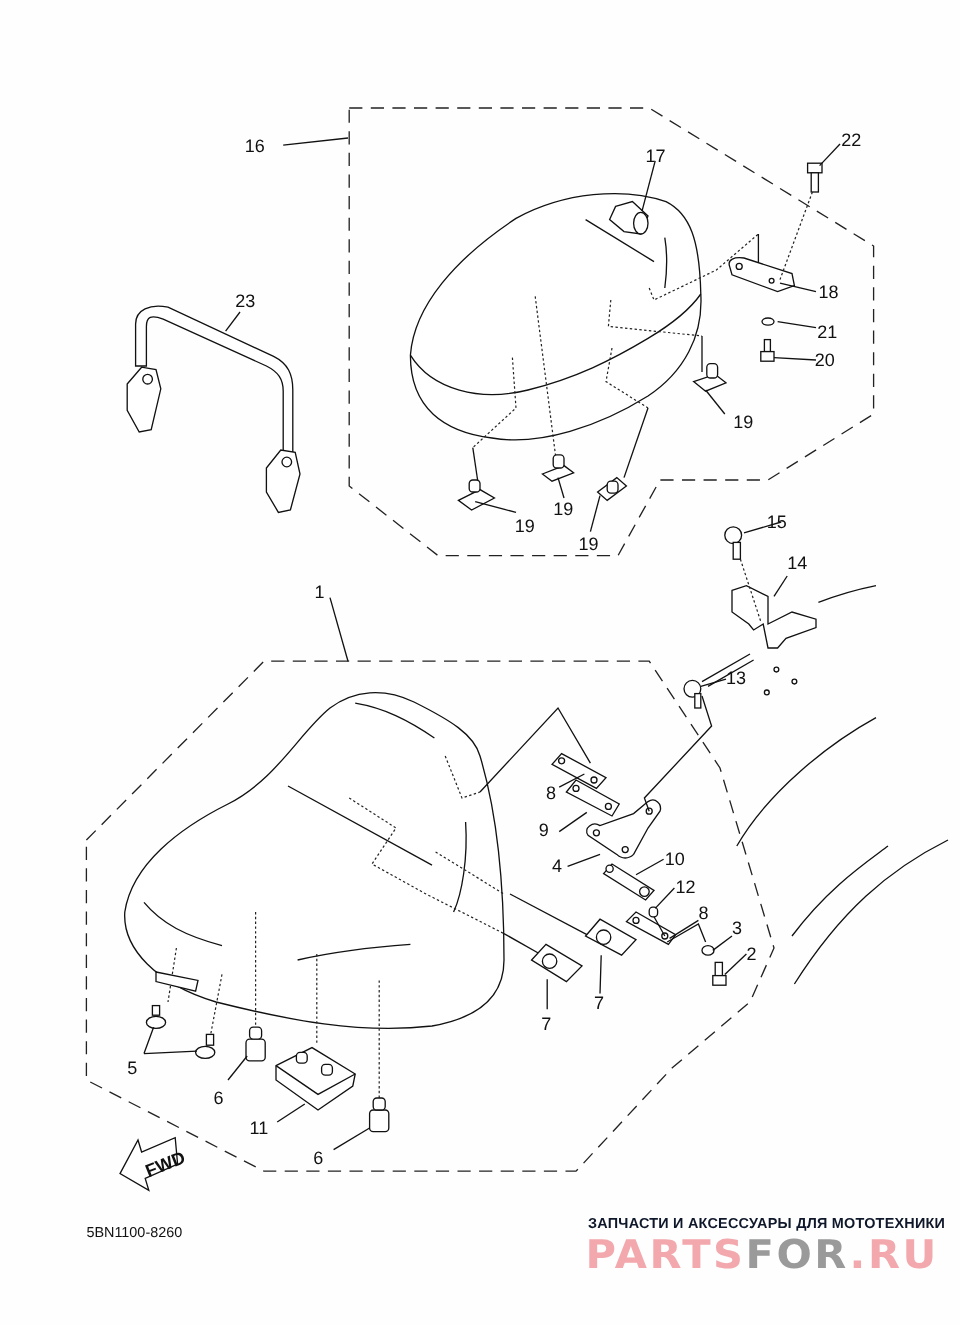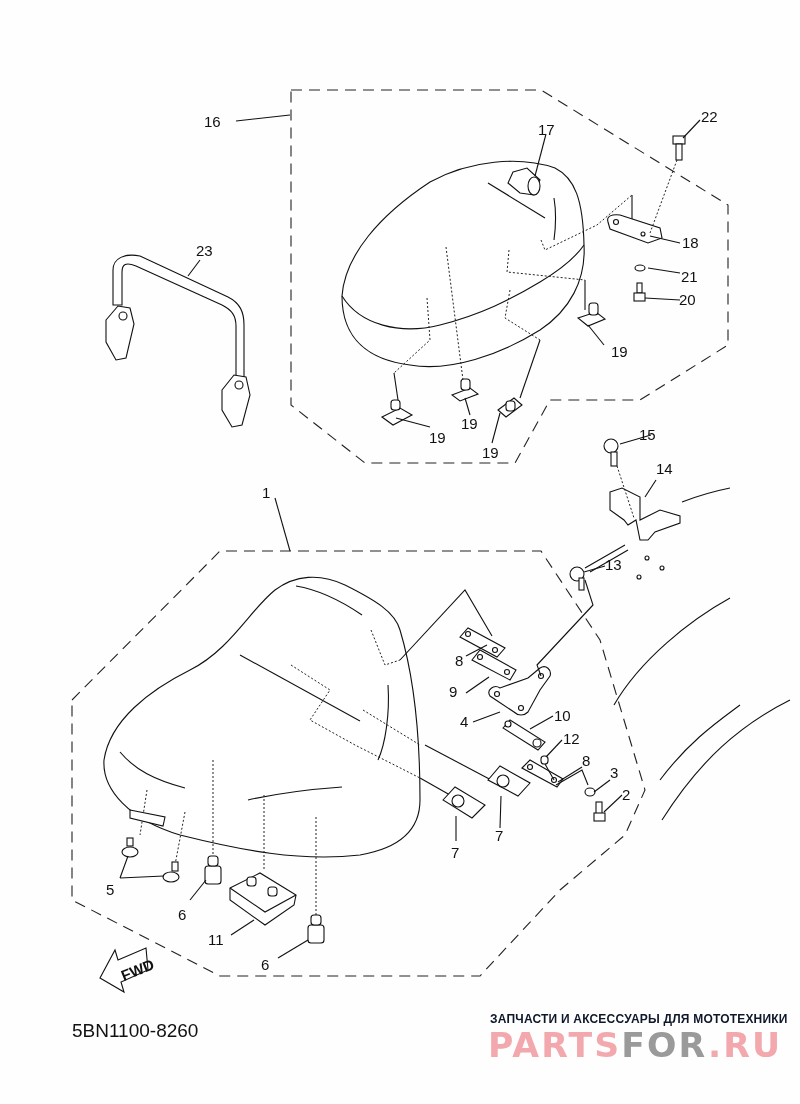--- a/index.html
+++ b/index.html
@@ -3,21 +3,21 @@
 <meta charset="utf-8">
 <style>
   html,body{margin:0;padding:0;background:#fdfefd;}
   #page{position:relative;width:800px;height:1104px;background:#fdfefd;overflow:hidden;font-family:"Liberation Sans",sans-serif;}
   svg{position:absolute;left:0;top:0;}
   .ln{fill:none;stroke:#111;stroke-width:1.1;}
   .dash{fill:none;stroke:#222;stroke-width:1.1;stroke-dasharray:11 7;}
   .dot{fill:none;stroke:#222;stroke-width:1;stroke-dasharray:2 2;}
   .part{fill:#fff;stroke:#111;stroke-width:1.1;}
   .num{font-family:"Liberation Sans",sans-serif;font-size:15px;fill:#111;}
-  .code{position:absolute;left:72px;top:1020px;font-size:19px;color:#111;font-family:"Liberation Sans",sans-serif;}
+  .code{position:absolute;left:72px;top:1020px;font-size:12px;color:#111;font-family:"Liberation Sans",sans-serif;}
   .wm-sub{position:absolute;left:490px;top:1012px;font-size:12px;letter-spacing:0.2px;color:#0f172a;font-family:"Liberation Sans",sans-serif;font-weight:bold;}
   .wm{position:absolute;left:488px;top:1026px;font-size:33px;font-weight:bold;font-family:"DejaVu Sans",sans-serif;letter-spacing:2px;transform:scaleX(1.05);transform-origin:left;}
   .wm .a{color:#f2a8ad;}
   .wm .b{color:#9a9a9a;}
 </style>
 </head>
 <body>
 
 <div id="page">
 <svg width="800" height="1104" viewBox="0 0 800 1104">

